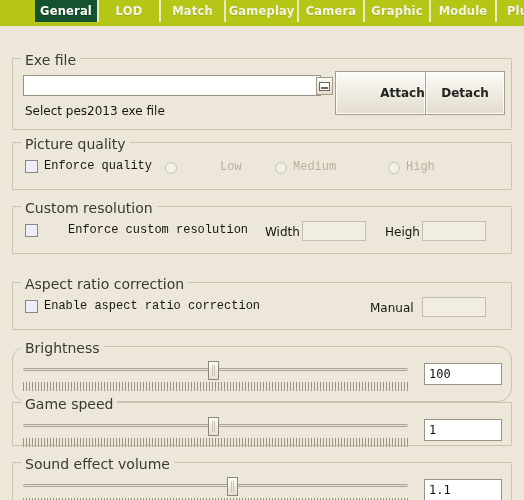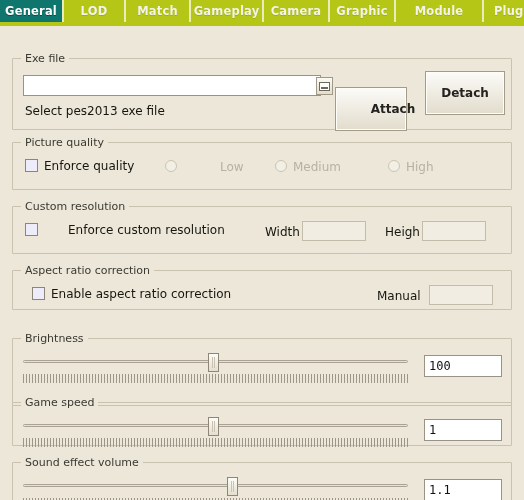--- a/index.html
+++ b/index.html
@@ -36,23 +36,24 @@
     font-weight: bold;
     letter-spacing: .2px;
     border-right: 2px solid #e9edbb;
     box-sizing: border-box;
     cursor: default;
     text-shadow: 0 1px 0 rgba(0,0,0,.12);
     padding: 0 6px;
   }
   .tab:last-child { border-right: none; }
   .tab.selected {
-    background: #0f766e;
+    background: #14532d;
     color: #ffffff;
     text-shadow: 0 1px 0 rgba(0,0,0,.35);
+    margin-left: 35px;
   }
   .tabbar-underline {
     height: 4px;
     background: #b5c617;
   }
 
   
   .content {
     position: relative;
     padding: 0;
@@ -70,21 +71,21 @@
     border-radius: 1px;
     box-sizing: border-box;
     background: transparent;
   }
   .group-title {
     position: absolute;
     top: -7px;
     left: 8px;
     background: #ece7d9;
     padding: 0 4px;
-    font-size: 11px;
+    font-size: 14px;
     color: #3a3a32;
     white-space: nowrap;
   }
   .group-body {
     position: relative;
     width: 100%;
     height: 100%;
   }
 
   
@@ -145,21 +146,21 @@
     display: flex;
     align-items: center;
     justify-content: center;
     font-weight: bold;
     font-size: 12px;
     color: #232320;
     cursor: default;
   }
 
   
-  .ctl-row { position: absolute; display: flex; align-items: flex-start; }
+  .ctl-row { position: absolute; display: flex; align-items: flex-end; font-family: Liberation Mono, monospace; }
   .checkbox {
     width: 13px; height: 13px;
     border: 1px solid #8c8676;
     background: #eeecfa;
     box-sizing: border-box;
     flex: 0 0 auto;
     margin-right: 6px;
   }
   .checkbox.disabled {
     border-color: #cec7b6;
@@ -242,40 +243,40 @@
     </div>
   <div class="tab" style="width:73px">
       <span>Gameplay</span>
     </div>
   <div class="tab" style="width:66px">
       <span>Camera</span>
     </div>
   <div class="tab" style="width:66px">
       <span>Graphic</span>
     </div>
-  <div class="tab" style="width:88px">
+  <div class="tab" style="width:66px">
       <span>Module</span>
     </div>
   <div class="tab" style="width:62px">
       <span>Plugin</span>
     </div>
 </div>
 <div class="tabbar-underline"></div>
 
 <div class="content">
 
   <div class="group" style="top:32px; height:72px;">
     <div class="group-title">Exe file</div>
     <div class="group-body">
       <div class="textfield" style="left:10px; top:16px; width:298px; height:21px;"></div>
       <div class="browse-btn" style="left:303px; top:18px;">
         <span class="browse-glyph"></span>
       </div>
       <div class="plainlabel" style="left:12px; top:45px;">Select pes2013 exe file</div>
-      <div class="pushbtn" style="left:322px; top:28px; width:72px; height:44px;padding-left:44px;">Attach</div>
+      <div class="pushbtn" style="left:322px; top:12px; width:91px; height:44px;padding-left:44px;">Attach</div>
       <div class="pushbtn" style="left:412px; top:12px; width:80px; height:44px;">Detach</div>
     </div>
   </div>
 
   <div class="group" style="top:116px; height:48px;">
     <div class="group-title">Picture quality</div>
     <div class="group-body">
       <div class="ctl-row" style="left:12px; top:16px;">
         <span class="checkbox"></span>
         <span class="ctl-label">Enforce quality</span>
@@ -302,33 +303,33 @@
         <span class="checkbox"></span>
         <span class="ctl-label">Enforce custom resolution</span>
       </div>
       <div class="plainlabel" style="left:252px; top:18px;">Width</div>
       <div class="textfield disabled" style="left:289px; top:14px; width:64px; height:20px;"></div>
       <div class="plainlabel" style="left:372px; top:18px;">Heigh</div>
       <div class="textfield disabled" style="left:409px; top:14px; width:64px; height:20px;"></div>
     </div>
   </div>
 
-  <div class="group" style="top:244px; height:40px;padding-left:7px;">
+  <div class="group" style="top:256px; height:48px;">
     <div class="group-title">Aspect ratio correction</div>
     <div class="group-body">
       <div class="ctl-row" style="left:12px; top:16px;">
         <span class="checkbox"></span>
         <span class="ctl-label">Enable aspect ratio correction</span>
       </div>
       <div class="plainlabel" style="left:357px; top:18px;">Manual</div>
       <div class="textfield disabled" style="left:409px; top:14px; width:64px; height:20px;"></div>
     </div>
   </div>
 
-  <div class="group" style="top:312px; height:68px;">
+  <div class="group" style="top:320px; height:56px;border-radius:14px;">
     <div class="group-title">Brightness</div>
     <div class="group-body">
       <div class="slider" style="left:10px; top:14px; width:385px; height:30px;">
         <div class="slider-track"></div>
         <div class="slider-thumb" style="left:48%;"></div>
         <div class="slider-ticks"></div>
       </div>
       <div class="textfield" style="left:411px; top:16px; width:78px; height:22px;">100</div>
     </div>
   </div>

